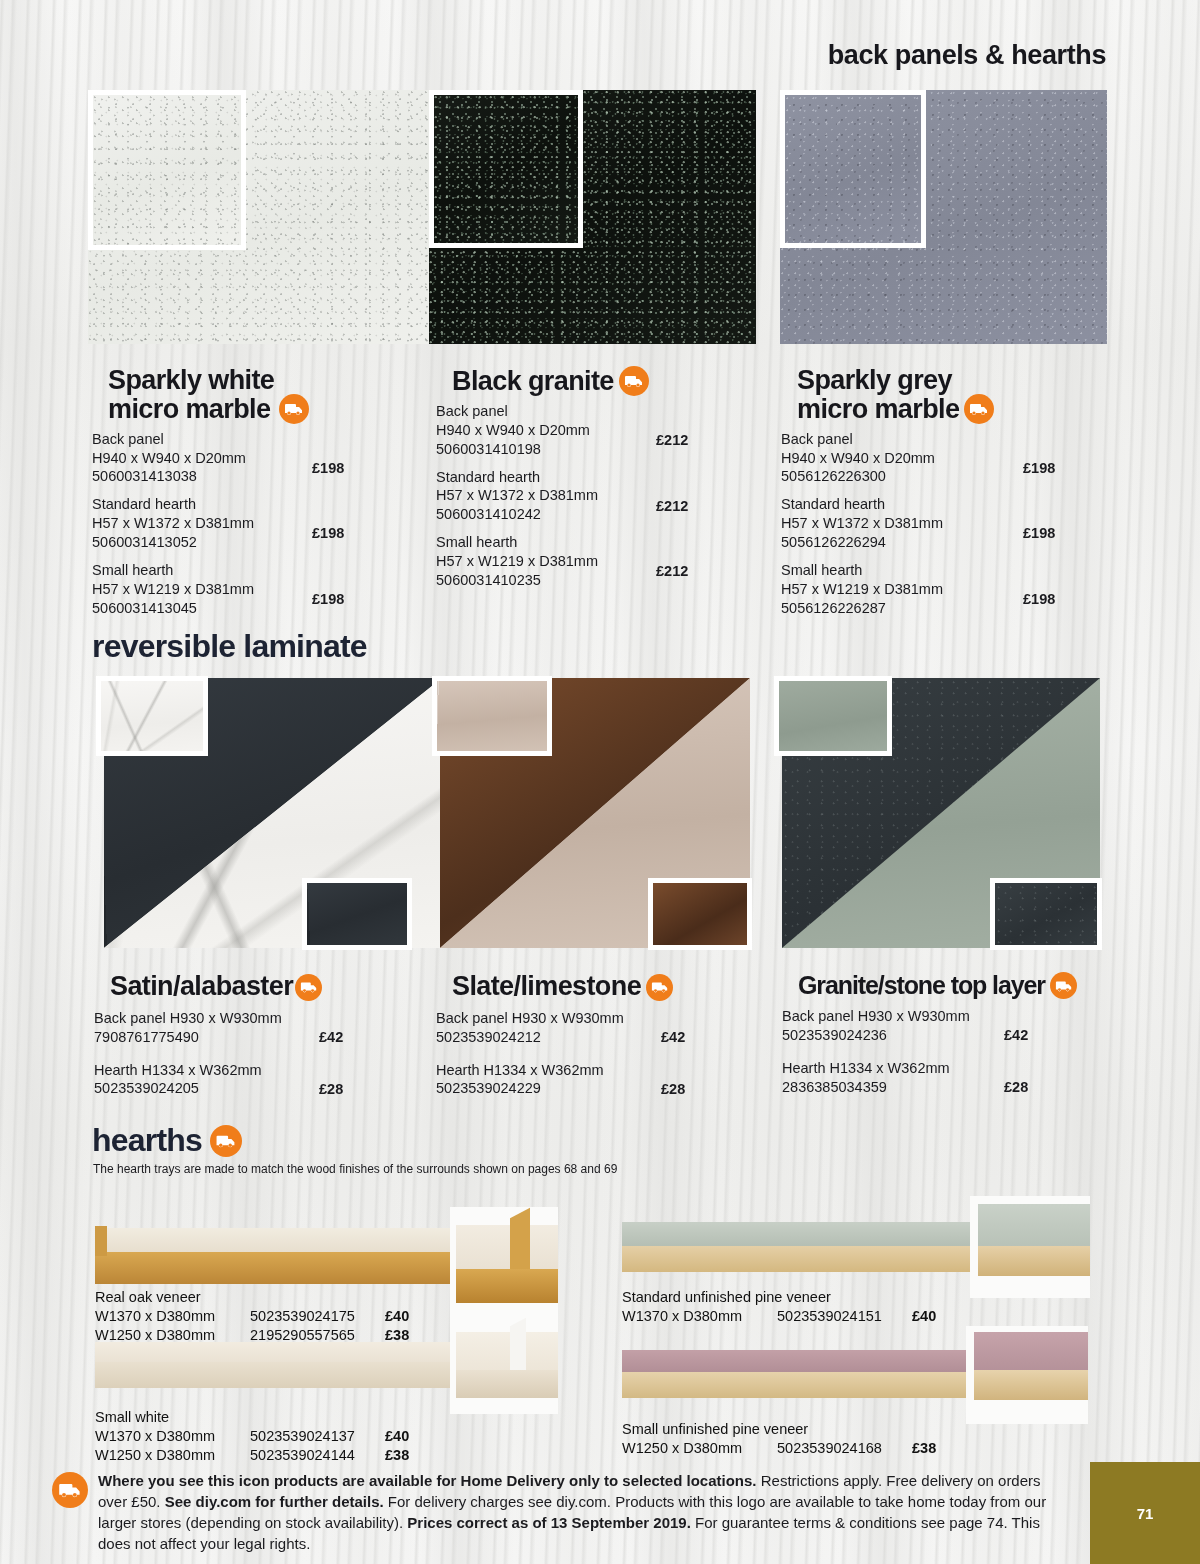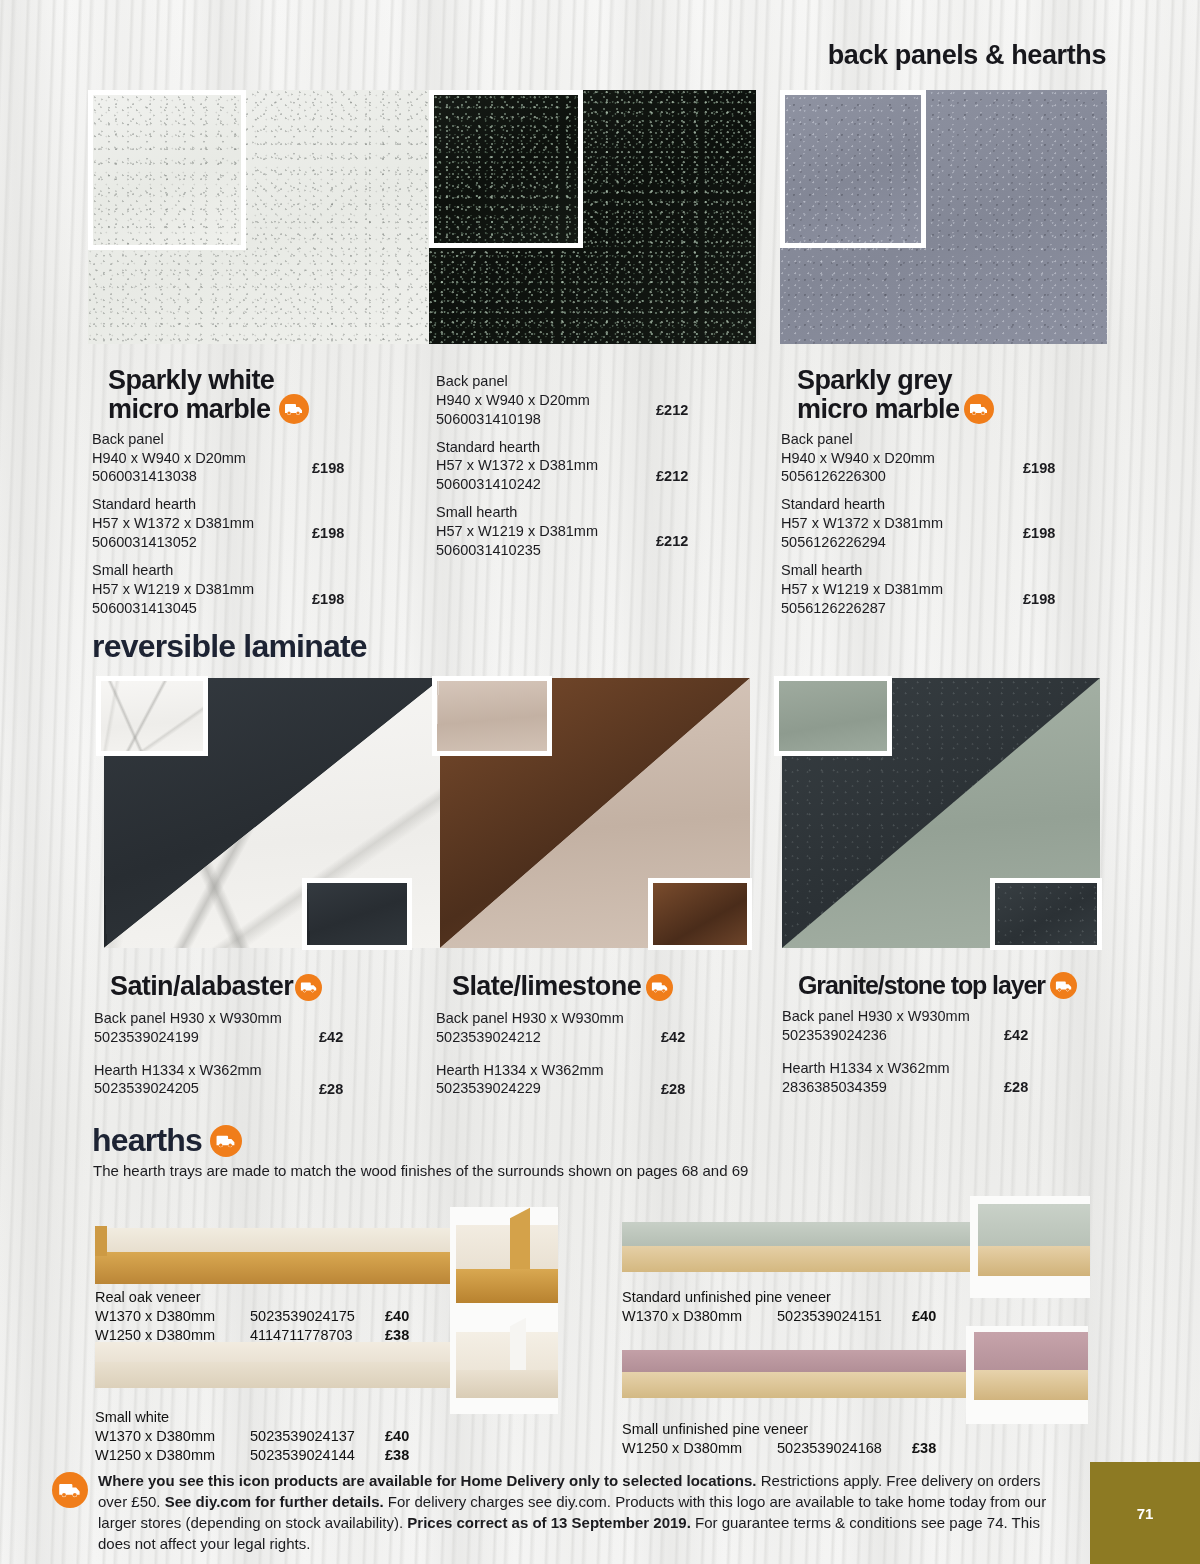--- a/index.html
+++ b/index.html
@@ -149,21 +149,21 @@
   .van svg{position:absolute;left:50%;top:50%;transform:translate(-50%,-50%);}
   .rows{margin-top:6px;}
   .row{font-size:14.5px;line-height:1.30;color:#1b1b1f;position:relative;margin-bottom:9px;}
   .row .price{position:absolute;font-weight:bold;font-size:14.5px;}
 
   
   .sec-head{
     font-size:32px;font-weight:bold;letter-spacing:-.8px;
     color:#1d2333;display:flex;align-items:center;
   }
-  .sec-sub{font-size:15px;color:#1b1b1f;}
+  .sec-sub{font-size:12px;color:#1b1b1f;}
 
   
   .tray{position:absolute;}
   .tray .slab{position:absolute;}
 
   
   #footer{
     position:absolute;left:52px;top:1470px;width:1000px;
     font-size:15px;line-height:1.40;color:#1b1b1f;
   }
@@ -232,20 +232,30 @@
     <div class="row">
       <span>Small hearth</span><br>
       <span>H57 x W1219 x D381mm</span><br>
       <span>5060031413045</span>
       <span class="price" style="left:220px;top:29px;">£198</span>
     </div>
   </div>
 </div>
 
 <div style="position:absolute;left:436px;top:366px;width:320px;">
+  <div class="prod-title">
+    <span class="t-text">Black granite</span>
+    <span class="van">
+      <svg width="20" height="14" viewBox="0 0 20 14">
+          <path fill="#fff" d="M1 3a1 1 0 011-1h9a1 1 0 011 1v2h3.1l2.9 3.2V11h-2a2 2 0 11-4 0H7a2 2 0 11-4 0H1V3z"></path>
+          <circle cx="5" cy="11" r="1.6" fill="#f07d1a"></circle>
+          <circle cx="14" cy="11" r="1.6" fill="#f07d1a"></circle>
+        </svg>
+    </span>
+  </div>
   <div class="rows">
     <div class="row">
       <span>Back panel</span><br>
       <span>H940 x W940 x D20mm</span><br>
       <span>5060031410198</span>
       <span class="price" style="left:220px;top:29px;">£212</span>
     </div>
     <div class="row">
       <span>Standard hearth</span><br>
       <span>H57 x W1372 x D381mm</span><br>
@@ -325,21 +335,21 @@
       <svg width="18" height="13" viewBox="0 0 20 14">
           <path fill="#fff" d="M1 3a1 1 0 011-1h9a1 1 0 011 1v2h3.1l2.9 3.2V11h-2a2 2 0 11-4 0H7a2 2 0 11-4 0H1V3z"></path>
           <circle cx="5" cy="11" r="1.6" fill="#f07d1a"></circle>
           <circle cx="14" cy="11" r="1.6" fill="#f07d1a"></circle>
         </svg>
     </span>
   </div>
   <div class="rows" style="margin-top:8px;">
     <div class="row" style="margin-bottom:14px;">
       <span>Back panel  H930 x W930mm</span><br>
-      <span>5023539024199</span>
+      <span>7908761775490</span>
       <span class="price" style="left:225px;top:19px;">£42</span>
     </div>
     <div class="row">
       <span>Hearth  H1334 x W362mm</span><br>
       <span>5023539024205</span>
       <span class="price" style="left:225px;top:19px;">£28</span>
     </div>
   </div>
 </div>
 
@@ -451,21 +461,21 @@
 
 <div style="position:absolute;left:95px;top:1288px;width:460px;font-size:14.5px;line-height:1.30;">
   <div>Real oak veneer</div>
   <div style="position:relative;">
     <span>W1370 x D380mm</span>
     <span style="position:absolute;left:155px;">5023539024175</span>
     <span style="position:absolute;left:290px;font-weight:bold;">£40</span>
   </div>
   <div style="position:relative;">
     <span>W1250 x D380mm</span>
-    <span style="position:absolute;left:155px;">4114711778703</span>
+    <span style="position:absolute;left:155px;">2195290557565</span>
     <span style="position:absolute;left:290px;font-weight:bold;">£38</span>
   </div>
 </div>
 
 <div style="position:absolute;left:622px;top:1288px;width:460px;font-size:14.5px;line-height:1.30;">
   <div>Standard unfinished pine veneer</div>
   <div style="position:relative;">
     <span>W1370 x D380mm</span>
     <span style="position:absolute;left:155px;">5023539024151</span>
     <span style="position:absolute;left:290px;font-weight:bold;">£40</span>

